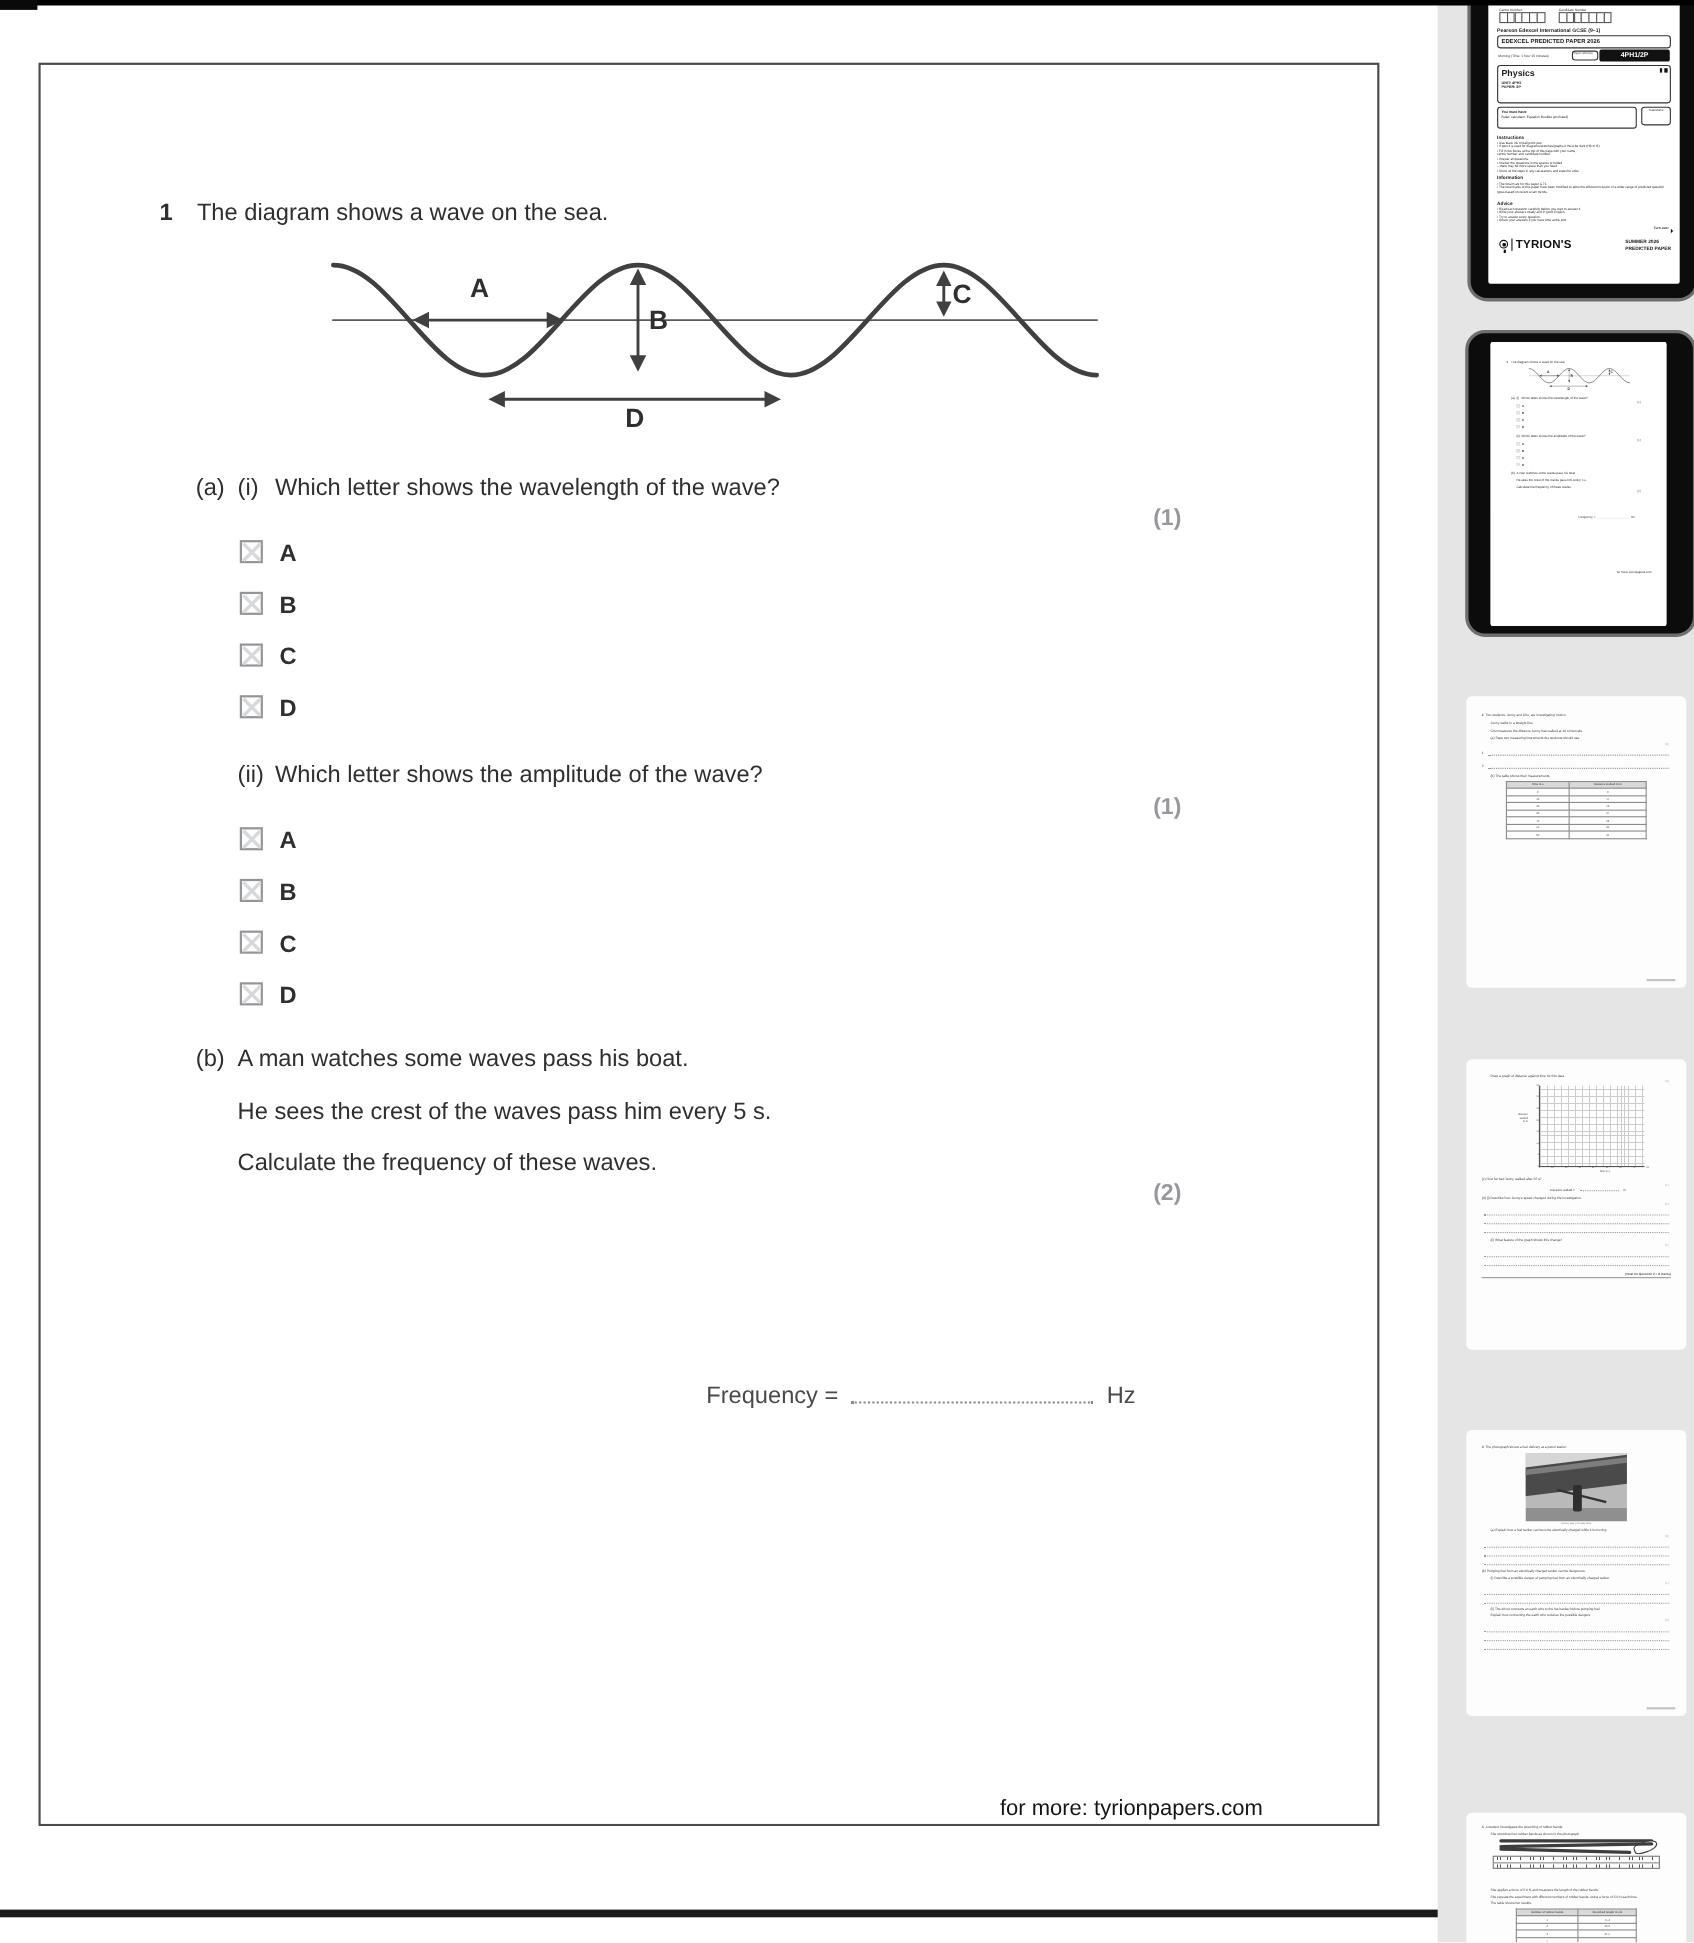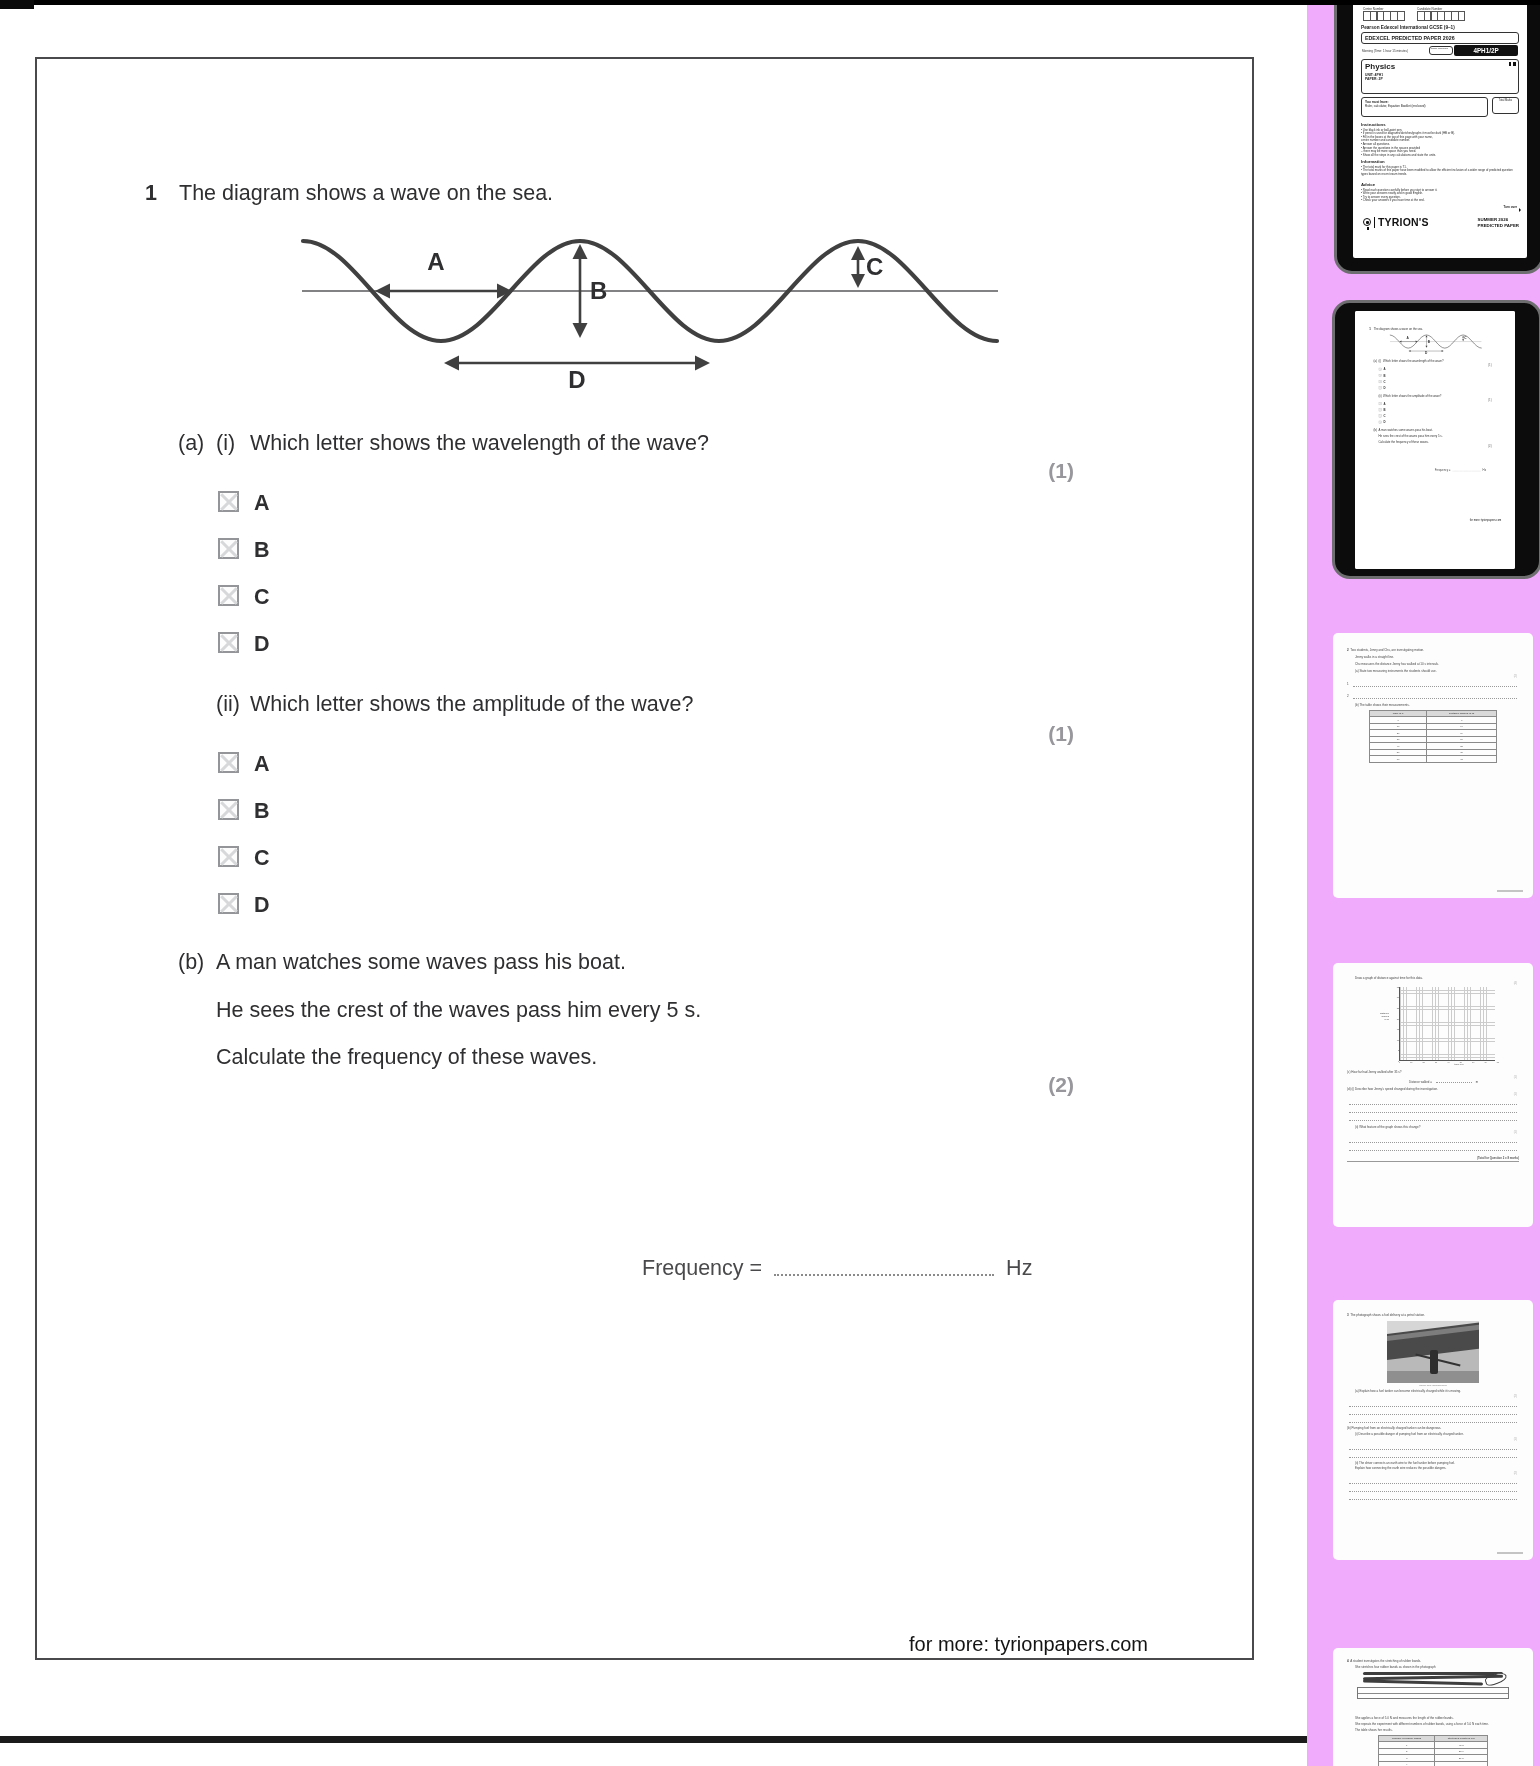--- a/index.html
+++ b/index.html
@@ -22,21 +22,21 @@
   .chk { position:absolute; left:181px; width:21px; height:21px; border:2px solid #939598; background:#fdfdfd; }
   .chk::before, .chk::after { content:""; position:absolute; left:50%; top:50%; width:22px; height:3px; background:#d7d8da; }
   .chk::before { transform:translate(-50%,-50%) rotate(45deg); }
   .chk::after  { transform:translate(-50%,-50%) rotate(-45deg); }
   .optletter { position:absolute; left:217px; font-size:21.5px; font-weight:700; }
   .freq-row { position:absolute; left:605px; top:1197px; display:flex; align-items:baseline; gap:12px; font-size:21.5px; color:#4a4a4c; }
   .dotline { width:220px; border-bottom:2px dotted #8a8a8a; align-self:flex-end; margin-bottom:5px; }
   .sheet-footer { position:absolute; right:104px; top:1574px; font-size:20px; color:#141414; }
 
   
-  #sidebar { position:absolute; left:1307px; top:0; width:233px; height:1766px; background:#f0abfc; overflow:hidden; z-index:10; }
+  #sidebar { position:absolute; left:1307px; top:0; width:233px; height:1766px; background:#e5e5e5; overflow:hidden; z-index:10; }
   .devframe { position:absolute; border:3px solid #6e6e70; background:#0c0c0c; border-radius:18px; }
   .page-white { position:absolute; background:#fff; overflow:hidden; }
   .thumb-page { position:absolute; left:26px; width:200px; background:#fdfdfd; border-radius:5px; overflow:hidden; color:#555; }
   .scale-box { width:1215px; height:1960px; transform:scale(0.13169); transform-origin:0 0; }
 
   
   .cover { position:relative; width:174px; height:266px; color:#1c1c1c; }
   .cell { width:7.5px; height:10px; border:0.7px solid #555; margin-right:-0.7px; background:#fff; }
   .cellrow { position:absolute; display:flex; }
   .microlabel { position:absolute; font-size:3px; color:#333; }

